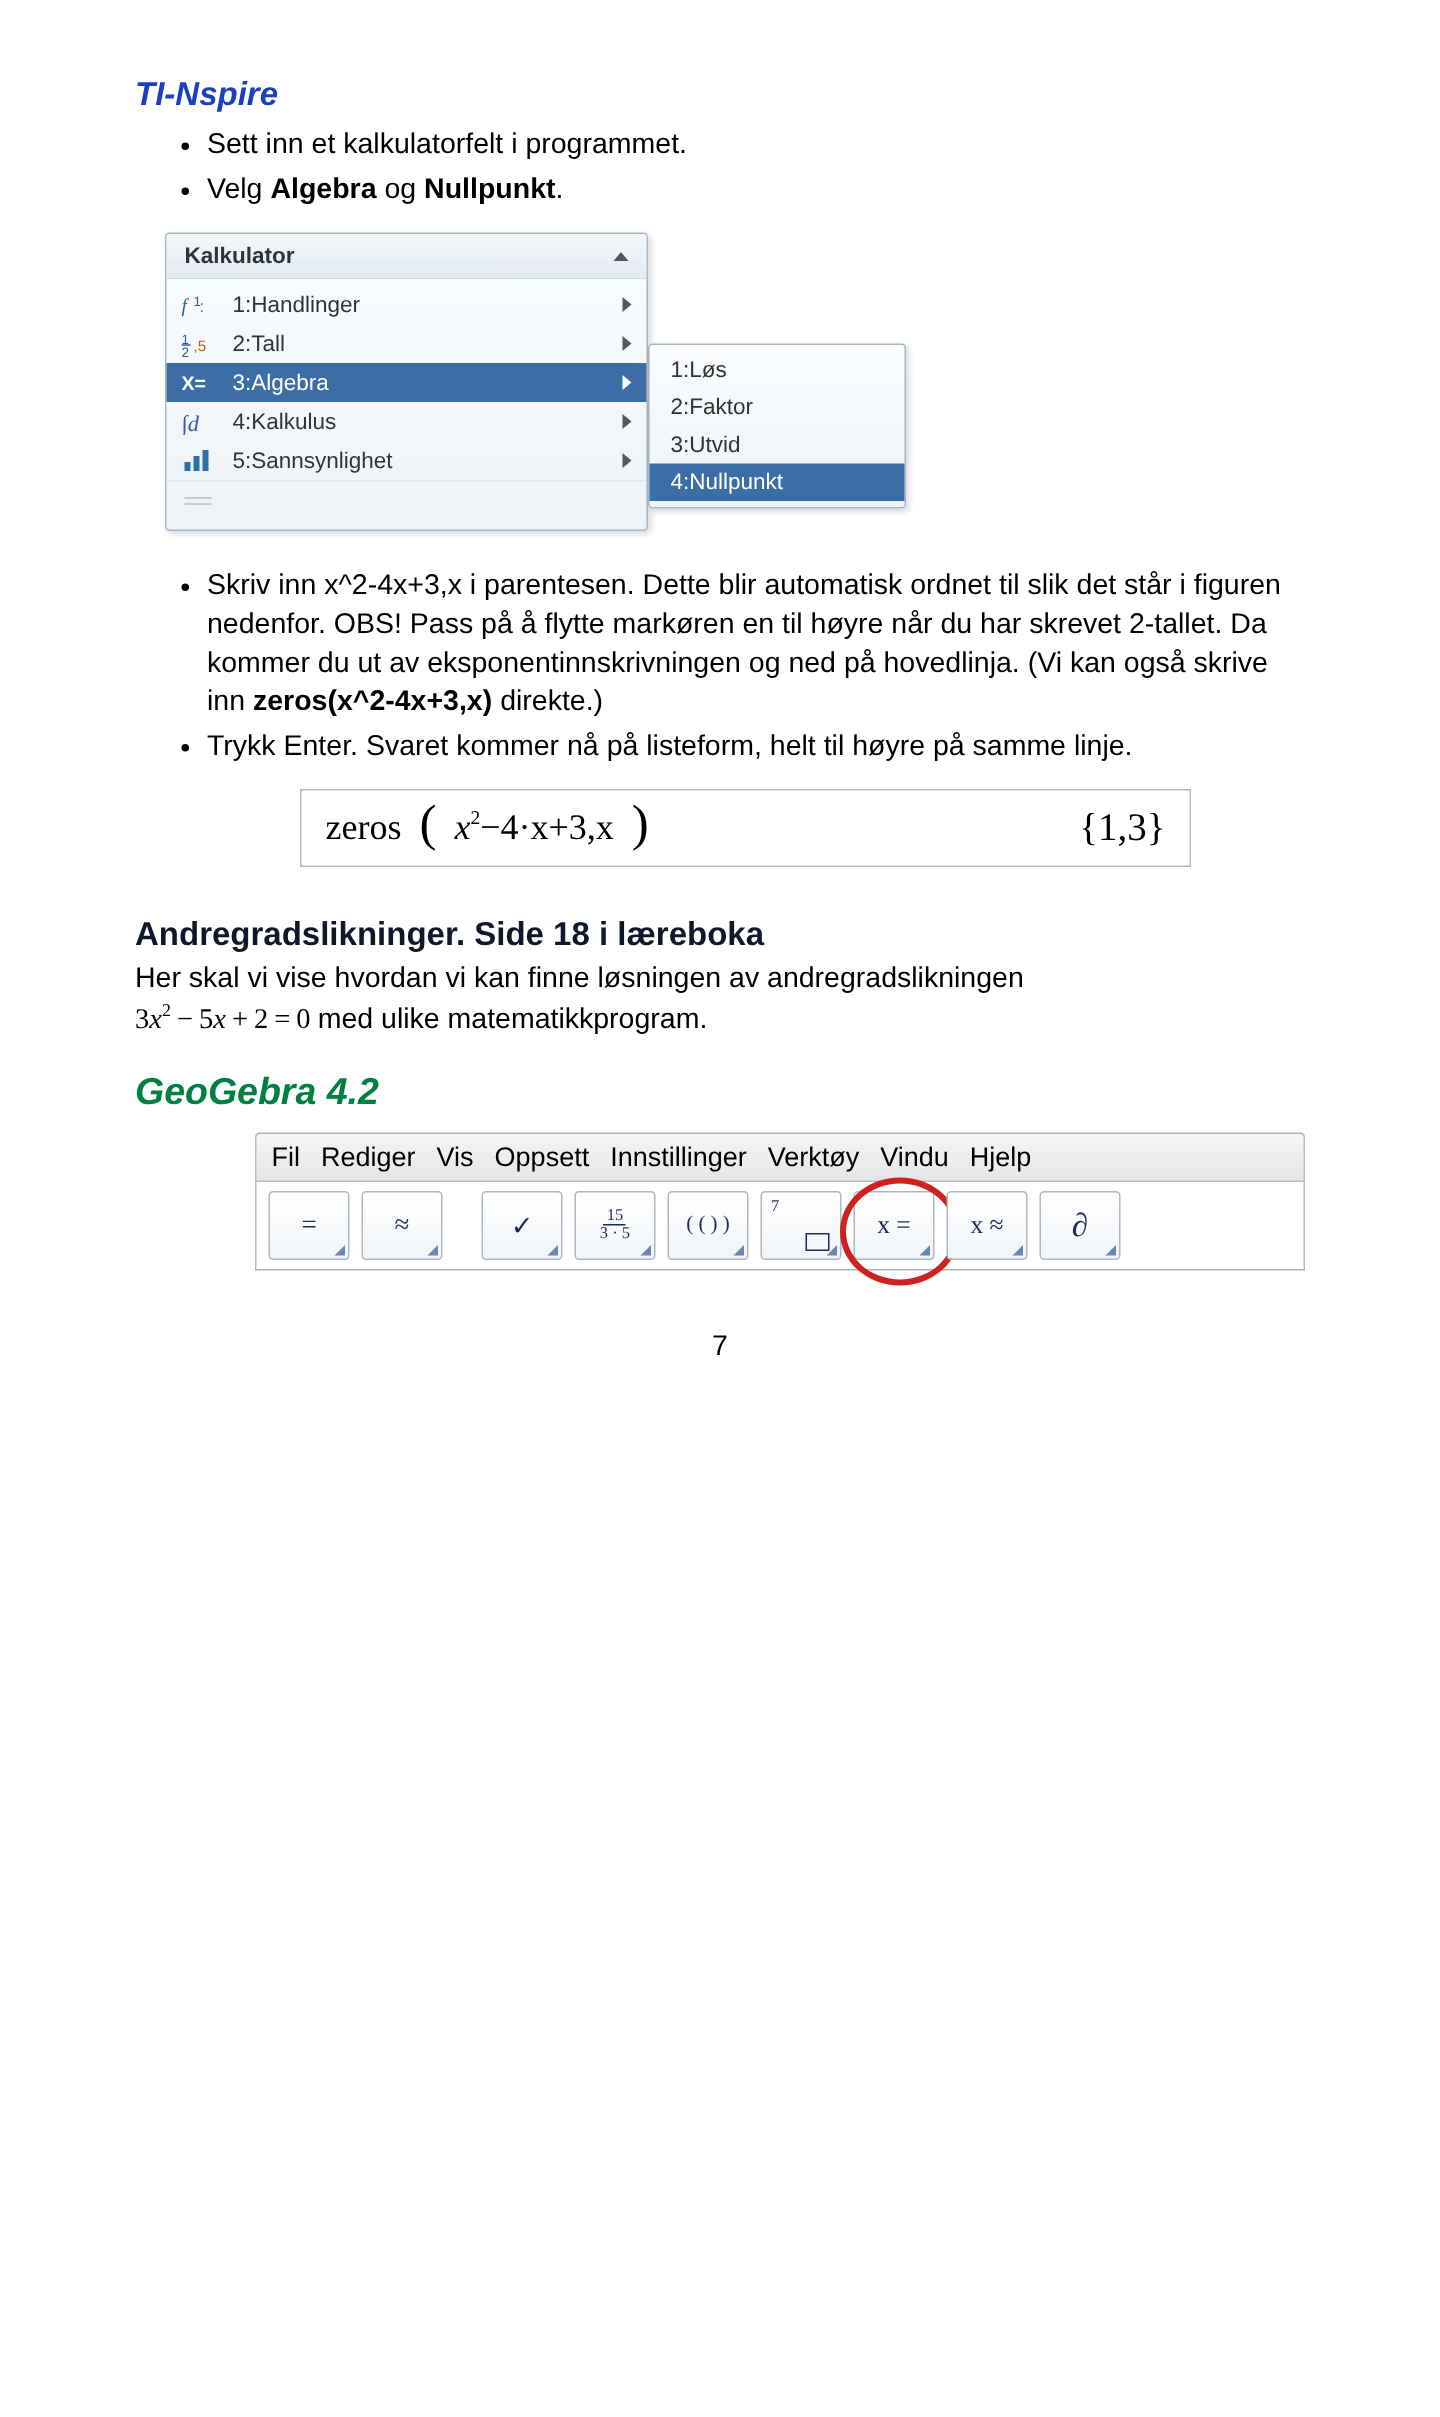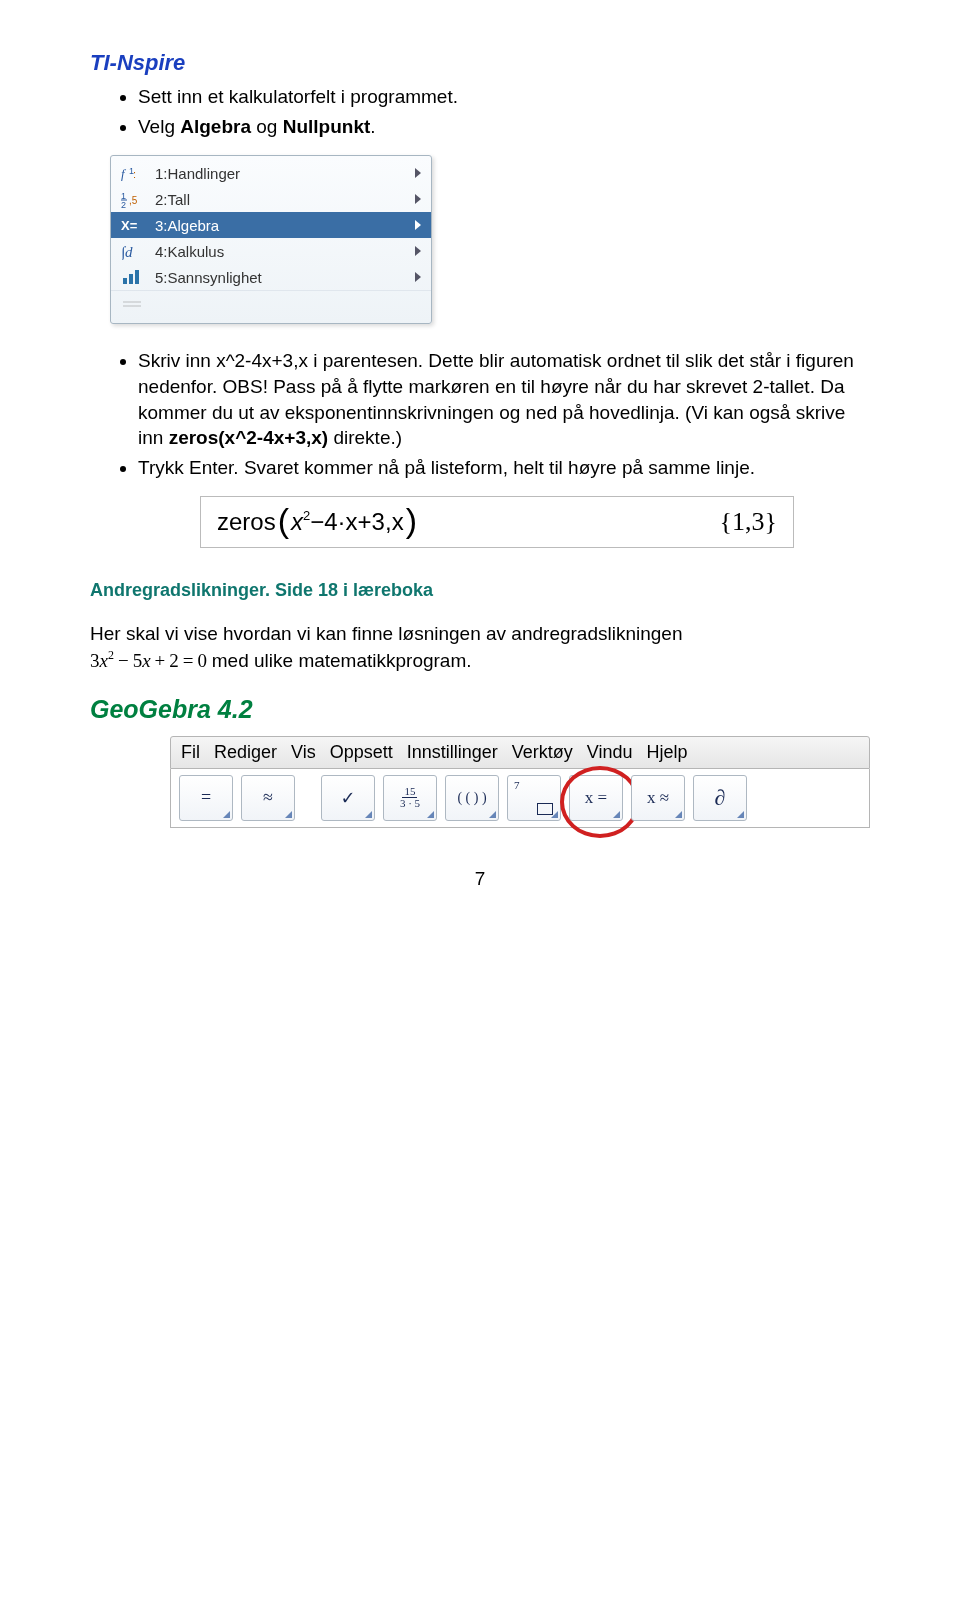--- a/index.html
+++ b/index.html
@@ -19,24 +19,24 @@
     margin-bottom: 30px;
   }
   .section-title {
     font-size: 22px;
     font-weight: bold;
     font-style: italic;
     color: #1a3fbf;
     margin: 20px 0 8px 0;
   }
   .section-title-red {
-    font-size: 18px;
+    font-size: 22px;
     font-weight: bold;
-    color: #0f766e;
-    margin: 20px 0 20px 0;
+    color: #0f172a;
+    margin: 20px 0 4px 0;
   }
   .section-title-green {
     font-size: 25px;
     font-weight: bold;
     font-style: italic;
     color: #008040;
     margin: 20px 0 4px 0;
   }
   ul.bulleted {
     list-style: disc;
@@ -135,22 +135,22 @@
     padding: 8px 16px;
     display: flex;
     justify-content: space-between;
     align-items: center;
     font-size: 24px;
     background: #fff;
   }
   .zeros-math {
     display: flex;
     align-items: center;
-    gap: 2px;
-    font-family: Liberation Sans, sans-serif;
+    gap: 12px;
+    font-family: Liberation Serif, serif;
   }
   .paren {
     font-size: 34px;
     line-height: 1;
     position: relative;
     top: -2px;
   }
   .zeros-inner {
     display: inline-flex;
     align-items: baseline;
@@ -251,20 +251,24 @@
 
   <ul class="bulleted">
     <li>Sett inn et kalkulatorfelt i programmet.</li>
     <li>
       <span>Velg </span><span class="bold">Algebra</span><span> og </span><span class="bold">Nullpunkt</span><span>.</span>
     </li>
   </ul>
 
   <div class="menu-wrap">
     <div class="panel" style="width:320px">
+      <div class="panel-title">
+        <span>Kalkulator</span>
+        <span class="chevron-up"></span>
+      </div>
       <ul class="menu-list">
         <li>
           <span class="icon-slot">
             <svg class="mi-icon" viewBox="0 0 24 18">
                 <text x="0" y="14" font-size="13" font-family="serif" fill="#2a5aa0" font-style="italic">f</text>
                 <text x="8" y="10" font-size="9" fill="#2a5aa0">1</text>
                 <text x="12" y="14" font-size="11" fill="#c06000">:</text>
               </svg>
           </span>
           <span>1:Handlinger</span>
@@ -312,20 +316,36 @@
           <span class="arrow-right"></span>
         </li>
         <li style="border-top:1px solid #cfd8e2;padding-top:6px;opacity:.5">
           <span class="icon-slot">
             <svg class="mi-icon" viewBox="0 0 24 18">
                 <line x1="2" y1="9" x2="20" y2="9" stroke="#888"></line>
                 <line x1="2" y1="5" x2="20" y2="5" stroke="#888"></line>
               </svg>
           </span>
         </li>
+      </ul>
+    </div>
+    <div class="panel sub-panel" style="width:170px">
+      <ul class="menu-list">
+        <li>
+            <span>1:Løs</span>
+          </li>
+        <li>
+            <span>2:Faktor</span>
+          </li>
+        <li>
+            <span>3:Utvid</span>
+          </li>
+        <li class="highlight">
+            <span>4:Nullpunkt</span>
+          </li>
       </ul>
     </div>
   </div>
 
   <ul class="bulleted">
     <li>
       <span>Skriv inn x^2-4x+3,x i parentesen. Dette blir automatisk ordnet til slik det står i figuren nedenfor. OBS! Pass på å flytte markøren en til høyre når du har skrevet 2-tallet. Da kommer du ut av eksponentinnskrivningen og ned på hovedlinja. (Vi kan også skrive inn </span><span class="bold">zeros(x^2-4x+3,x)</span><span> direkte.)</span>
     </li>
     <li>Trykk Enter. Svaret kommer nå på listeform, helt til høyre på samme linje.</li>
   </ul>

